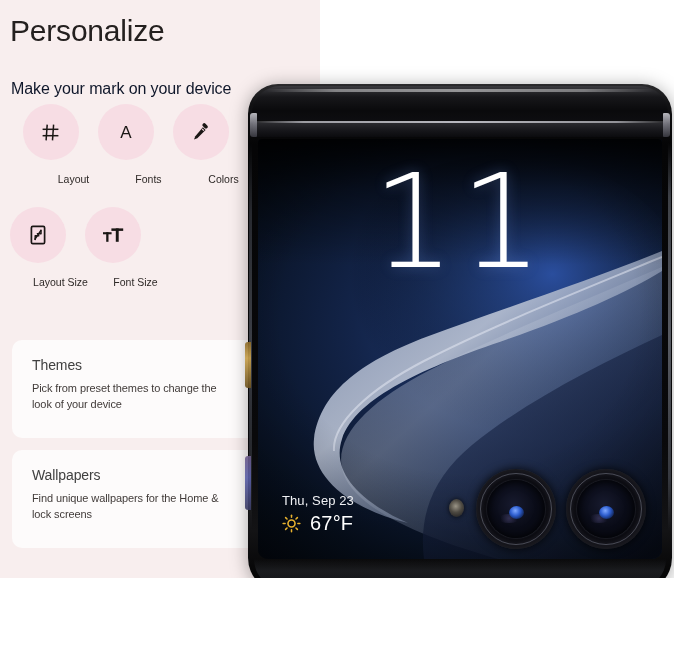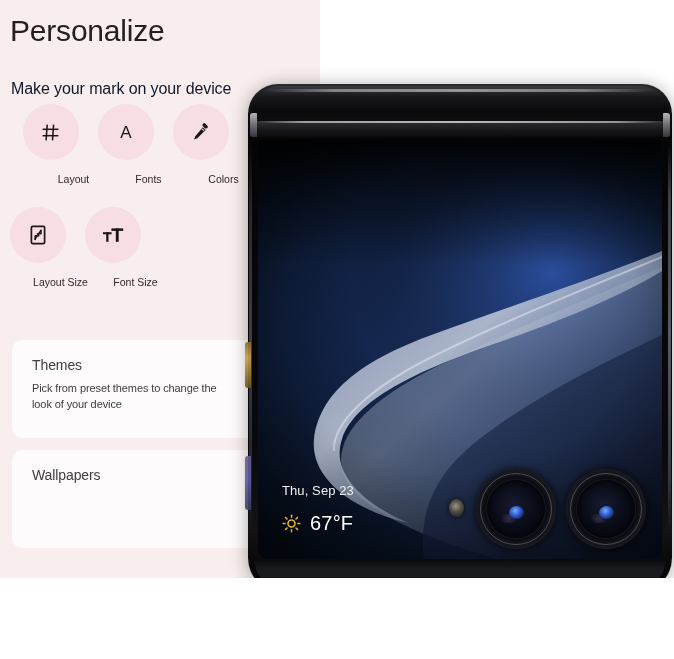--- a/index.html
+++ b/index.html
@@ -256,21 +256,21 @@
 
   
   #cover-widget {
     position: absolute;
     left: 24px;
     bottom: 24px;
   }
   #cover-date {
     font-size: 13px;
     color: #f0f1f4;
-    margin-bottom: 14px;
+    margin-bottom: 4px;
     letter-spacing: 0.1px;
   }
   #cover-weather-row {
     display: flex;
     align-items: center;
     text-align: right;
   }
   #cover-temp {
     font-size: 20px;
     color: #ffffff;
@@ -475,20 +475,21 @@
         </div>
       </div>
 
       <div class="info-card" id="card-themes">
         <div class="card-title">Themes</div>
         <div class="card-desc">Pick from preset themes to change the look of your device</div>
       </div>
 
       <div class="info-card" id="card-wallpapers">
         <div class="card-title">Wallpapers</div>
+        <div class="card-desc">Find unique wallpapers for the Home &amp; lock screens</div>
       </div>
 
     </div>
   </div>
 
   <div id="phone">
     <div id="phone-body"></div>
 
     <div id="lid">
       <div id="lid-highlight"></div>
@@ -547,20 +548,21 @@
                  L 404 420 Z" fill="url(#ribbonGrad2)" opacity="0.82"></path>
 
         <path d="M404 118 C 322 152, 236 186, 166 222
                  C 112 250, 74 284, 76 312" stroke="#e3e8f2" stroke-width="2" fill="none" opacity="0.55"></path>
       </svg>
 
       <div class="wp" id="wp-vignette"></div>
       <div class="wp" id="wp-topglow"></div>
 
       <div id="clock">
+        <div class="clock-line">11</div>
       </div>
 
       <div id="cover-widget">
         <div id="cover-date">Thu, Sep 23</div>
         <div id="cover-weather-row">
           <svg width="19" height="19" viewBox="0 0 20 20">
             <circle cx="10" cy="10" r="3.7" fill="none" stroke="#e8b22e" stroke-width="1.7"></circle>
             <g stroke="#e8b22e" stroke-width="1.6" stroke-linecap="round">
               <line x1="10" y1="1.2" x2="10" y2="3.3"></line>
               <line x1="10" y1="16.7" x2="10" y2="18.8"></line>

